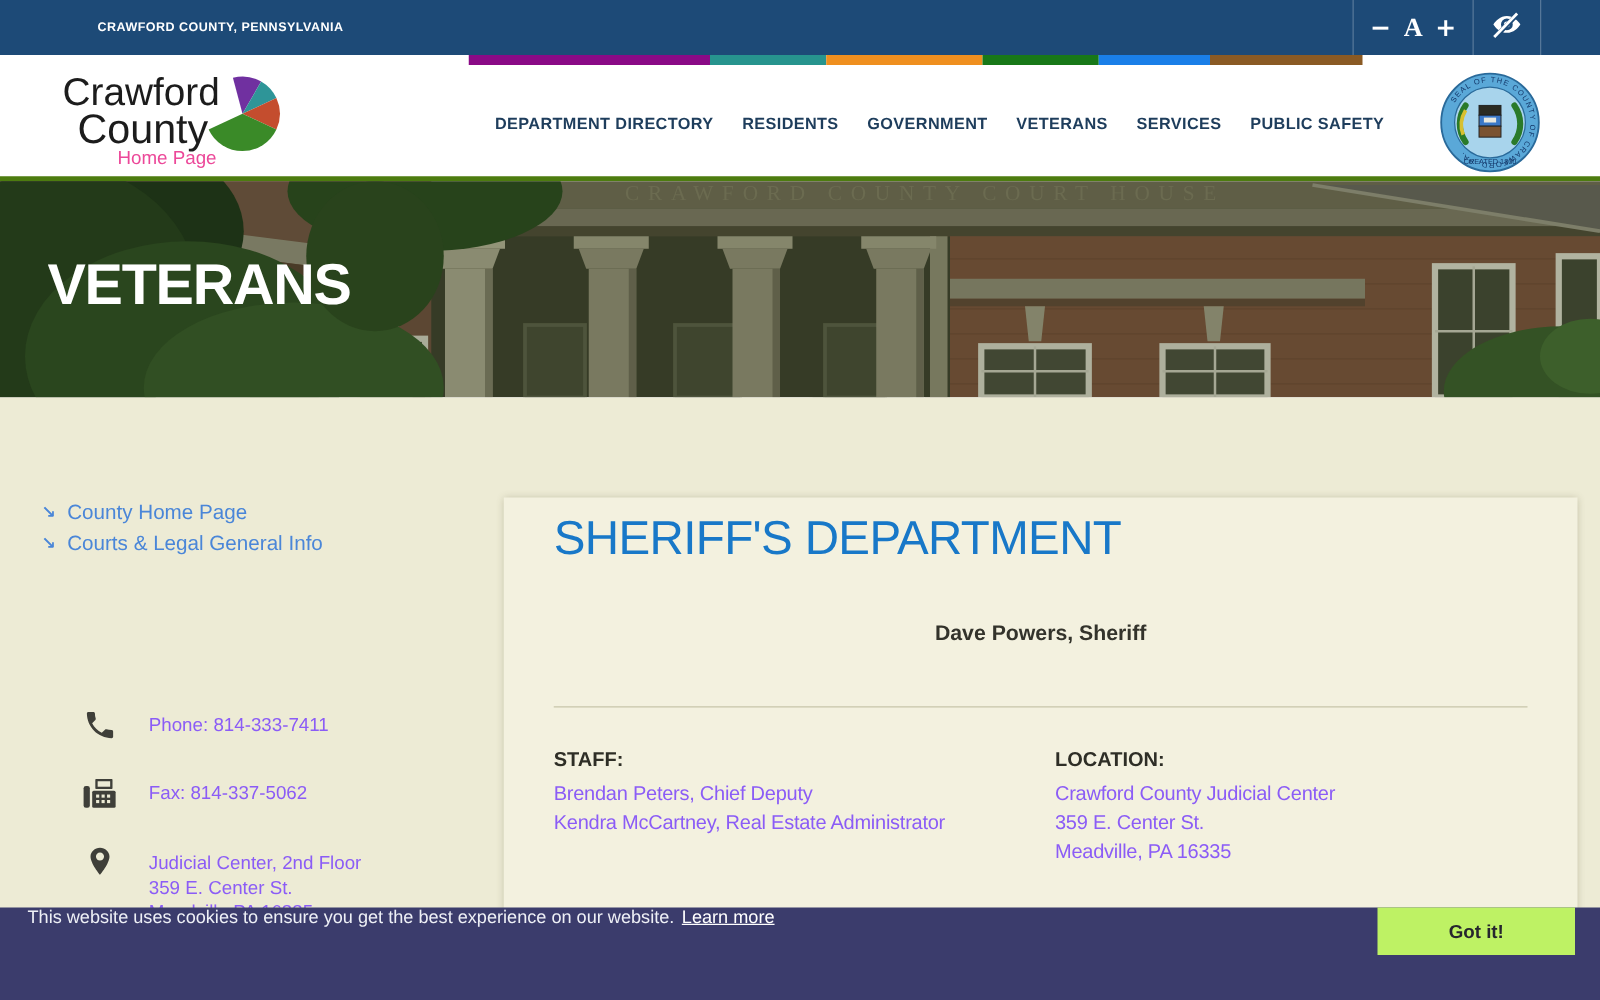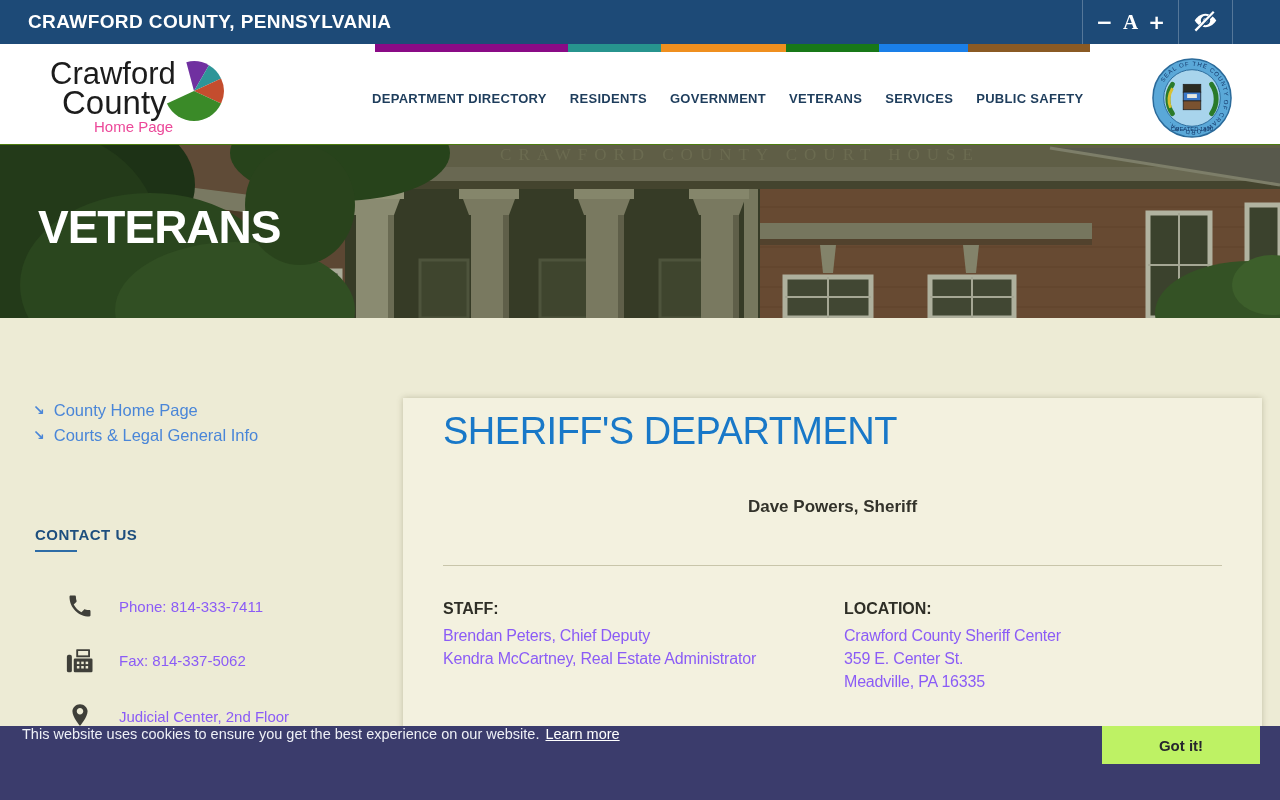--- a/index.html
+++ b/index.html
@@ -2,43 +2,43 @@
 <html><head>
 <meta charset="utf-8">
 <style>
   * { margin:0; padding:0; box-sizing:border-box; }
   html,body { width:1280px; height:800px; }
   body { font-family:"Liberation Sans", sans-serif; background:#fff; }
   #page { position:relative; width:1280px; height:800px; overflow:hidden; background:#fff; }
 
   
   .topbar { position:relative; height:44px; background:#1d4a77; display:flex; align-items:center; }
-  .topbar-title { color:#fff; font-size:19px; font-weight:bold; letter-spacing:.4px; margin-left:28px; }
+  .topbar-title { color:#fff; font-size:10px; font-weight:bold; letter-spacing:.4px; margin-left:78px; }
   .tb-right { position:absolute; right:0; top:0; height:44px; display:flex; }
   .tb-cell { height:44px; display:flex; align-items:center; justify-content:space-around; border-left:1px solid rgba(255,255,255,.25); }
   .tb-fonts { width:96px; padding:0 8px; }
   .tb-eye { width:54px; justify-content:center; }
   .tb-empty { width:48px; }
   .tb-btn { color:#fff; background:none; border:none; cursor:pointer; font-weight:bold; }
   .tb-minus,.tb-plus { font-size:20px; font-family:"DejaVu Sans",sans-serif; }
   .tb-A { font-family:"Liberation Serif", serif; font-size:21px; }
 
   
   .striperow { position:relative; height:8px; background:#fff; }
   .stripe { position:absolute; left:375px; top:0; width:715px; height:8px; display:flex; }
   .stripe > div { height:8px; }
 
   
-  .header { position:relative; height:93px; background:#fff; border-bottom:1px solid #4d7c0f; }
+  .header { position:relative; height:93px; background:#fff; border-bottom:4px solid #4d7c0f; }
   .logo { position:absolute; left:50px; top:7px; width:175px; cursor:pointer; }
   .logo-pie { position:absolute; left:112px; top:0px; }
   .logo-l1 { font-size:31px; color:#1c1c1c; line-height:30px; position:relative; }
   .logo-l2 { font-size:33px; color:#1c1c1c; line-height:28px; margin-left:12px; position:relative; }
   .logo-l3 { font-size:15px; color:#ec4899; margin-left:44px; line-height:20px; position:relative; }
-  .nav { position:absolute; left:372px; top:0; height:93px; display:flex; align-items:center; gap:23px; }
+  .nav { position:absolute; left:396px; top:0; height:93px; display:flex; align-items:center; gap:23px; }
   .nav a { text-decoration:none; color:#1e3d5c; font-size:13px; font-weight:bold; letter-spacing:.3px; white-space:nowrap; cursor:pointer; }
   .seal { position:absolute; left:1151px; top:5px; }
 
   
   .hero { position:relative; height:173px; overflow:hidden; }
   .hero svg.scene { position:absolute; left:0; top:0; }
   .hero h1 { position:absolute; left:38px; top:55px; color:#fff; font-size:46px; font-weight:bold; letter-spacing:-1px; }
 
   
   .content { position:relative; height:482px; background:#edebd5; }
@@ -278,21 +278,20 @@
         <span class="arr">↘</span>
         <a>County Home Page</a>
       </div>
       <div class="side-link">
         <span class="arr">↘</span>
         <a>Courts &amp; Legal General Info</a>
       </div>
     </div>
 
     <div class="contact">
-      <h4>CONTACT US</h4>
 
       <div class="c-row" style="margin-top:40px">
         <span class="c-ico">
           <svg viewBox="0 0 24 24" width="28" height="28">
             <path d="M6.62 10.79c1.44 2.83 3.76 5.14 6.59 6.59l2.2-2.2c.27-.27.67-.36 1.02-.24 1.12.37 2.33.57 3.57.57.55 0 1 .45 1 1V20c0 .55-.45 1-1 1-9.39 0-17-7.61-17-17 0-.55.45-1 1-1h3.5c.55 0 1 .45 1 1 0 1.25.2 2.45.57 3.57.11.35.03.74-.25 1.02l-2.2 2.2z" fill="#3f3f39"></path>
           </svg>
         </span>
         <span class="c-txt">Phone: 814-333-7411</span>
       </div>
 
@@ -335,21 +334,21 @@
       <div class="lead">Dave Powers, Sheriff</div>
       <hr>
       <div class="cols">
         <div class="col-staff">
           <h3>STAFF:</h3>
           <p>Brendan Peters, Chief Deputy</p>
           <p>Kendra McCartney, Real Estate Administrator</p>
         </div>
         <div class="col-loc">
           <h3>LOCATION:</h3>
-          <p>Crawford County Sheriff Center</p>
+          <p>Crawford County Judicial Center</p>
           <p>359 E. Center St.</p>
           <p>Meadville, PA 16335</p>
         </div>
       </div>
     </div>
   </div>
 
   <div class="cookie">
     <span class="msg">This website uses cookies to ensure you get the best experience on our website.</span>
     <a>Learn more</a>

